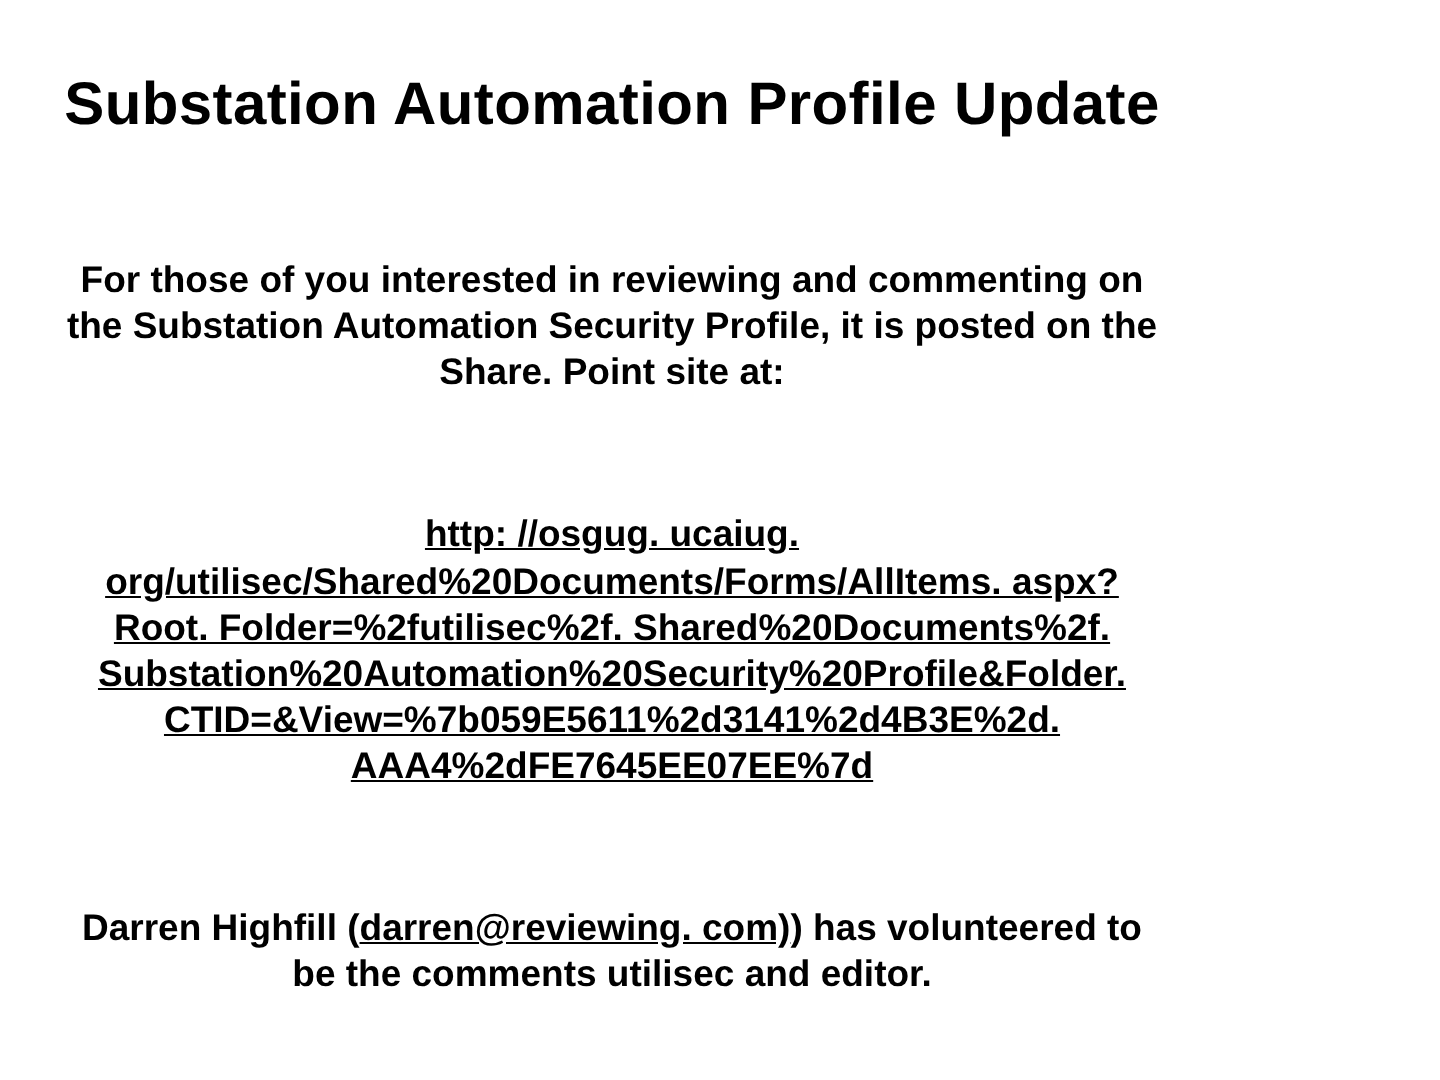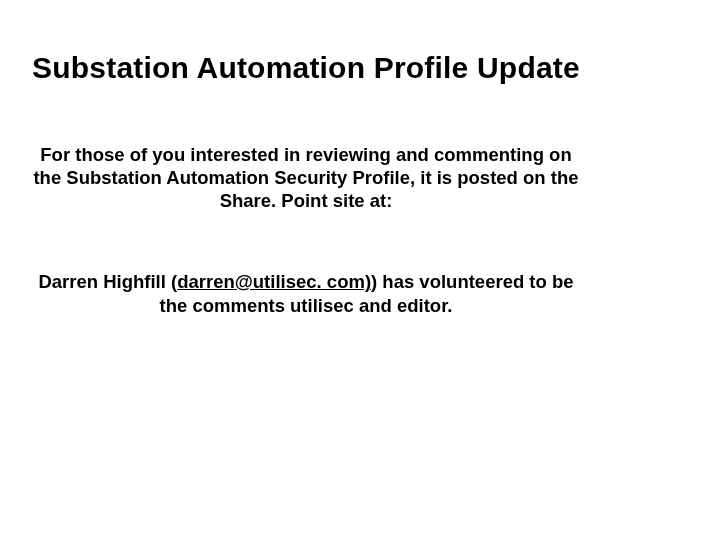--- a/index.html
+++ b/index.html
@@ -8,21 +8,21 @@
     width: 720px;
     height: 540px;
     background: #ffffff;
     font-family: Arial, Helvetica, sans-serif;
     color: #000000;
   }
   .slide {
     width: 612px;
     height: 540px;
     box-sizing: border-box;
-    padding: 45px 28px 0 28px;
+    padding: 30px 28px 0 28px;
     text-align: center;
   }
   .title {
     font-size: 30px;
     font-weight: bold;
     margin-top: 6px;
     margin-bottom: 58px;
     letter-spacing: 0.2px;
   }
   .intro {
@@ -57,18 +57,19 @@
 </style>
 </head>
 <body>
 
 <div class="slide">
 
   <div class="title">Substation Automation Profile Update</div>
 
   <div class="intro">For those of you interested in reviewing and commenting on the Substation Automation Security Profile, it is posted on the Share. Point site at:</div>
 
+  <a class="link-block">http: //osgug. ucaiug. org/utilisec/Shared%20Documents/Forms/AllItems. aspx? Root. Folder=%2futilisec%2f. Shared%20Documents%2f. Substation%20Automation%20Security%20Profile&amp;Folder. CTID=&amp;View=%7b059E5611%2d3141%2d4B3E%2d. AAA4%2dFE7645EE07EE%7d</a>
 
   <div class="footer">
-    <span>Darren Highfill (</span><span class="email">darren@utilisec. com)</span><span>) has volunteered to be the comments utilisec and editor.</span>
+    <span>Darren Highfill (</span><span class="email">darren@reviewing. com)</span><span>) has volunteered to be the comments utilisec and editor.</span>
   </div>
 
 </div>
 
 </body></html>

